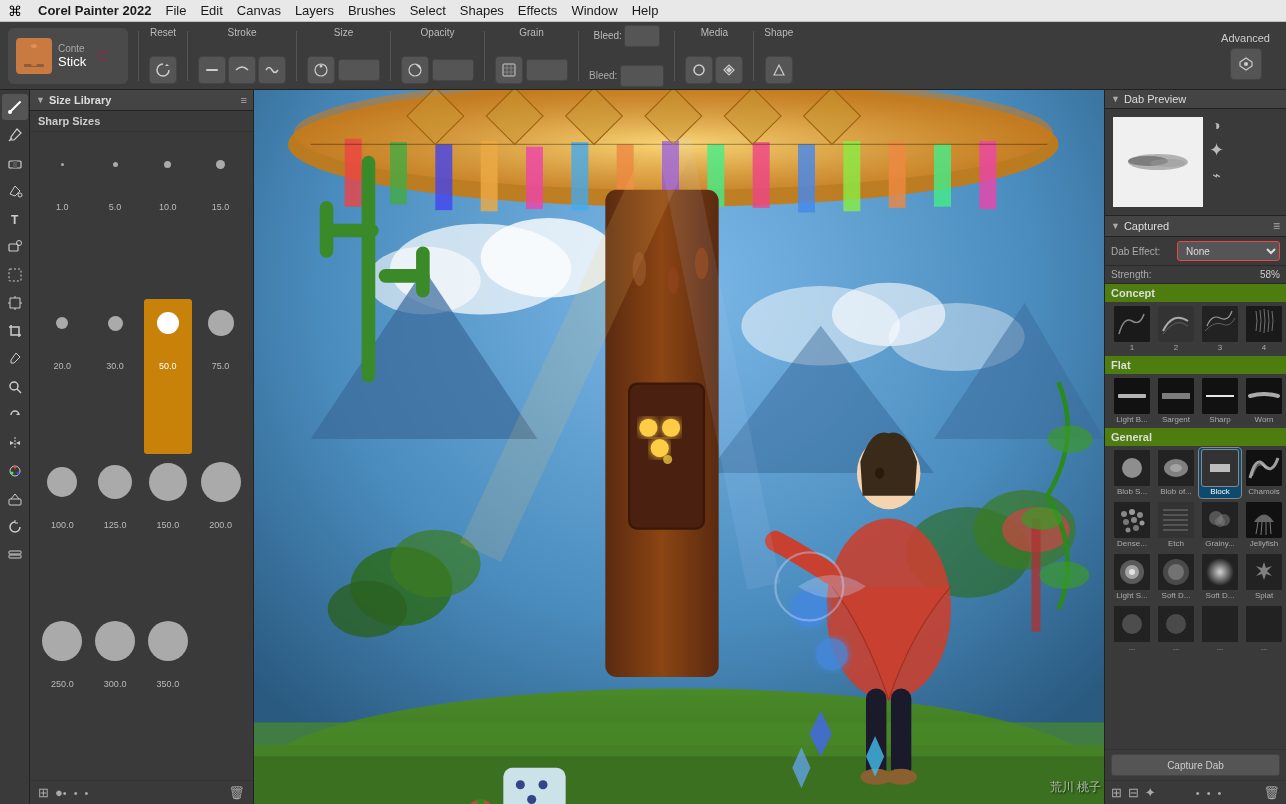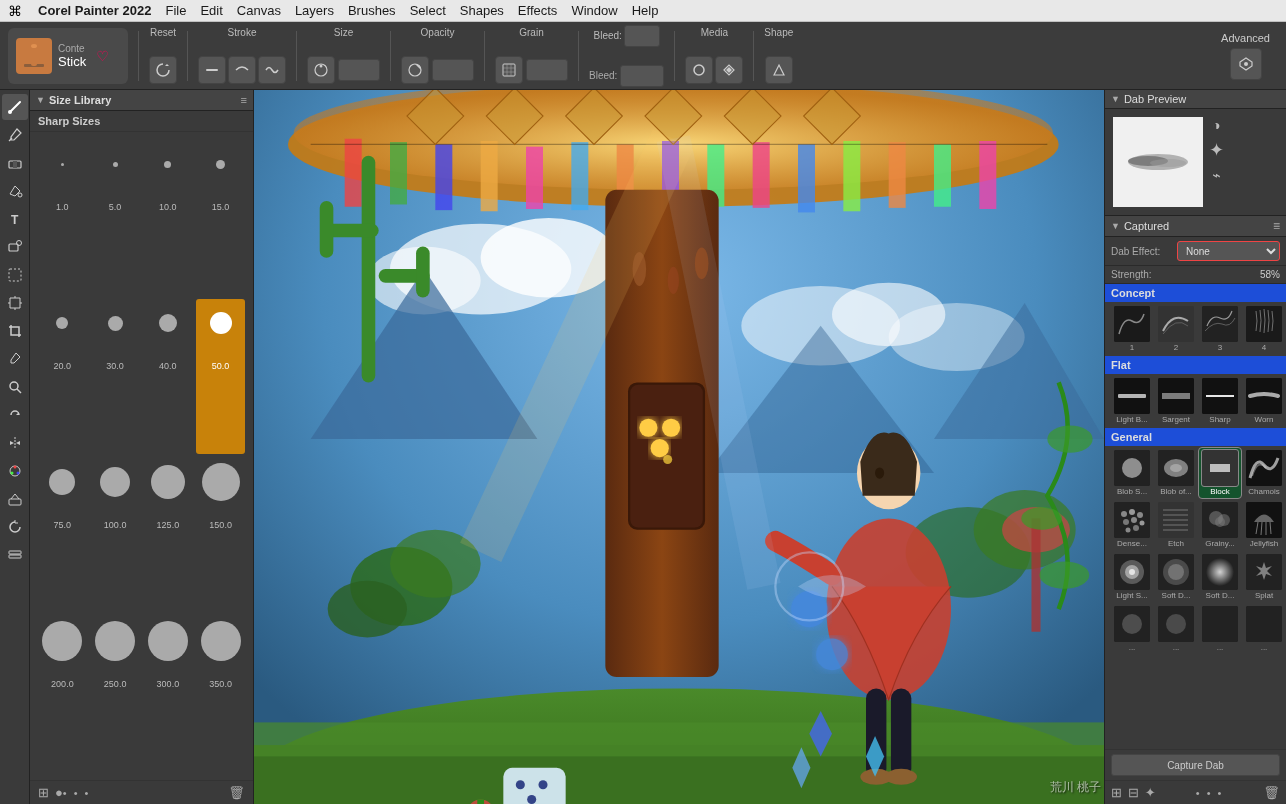--- a/index.html
+++ b/index.html
@@ -181,32 +181,32 @@
 
     .strength-row {
       display: flex; align-items: center; padding: 3px 6px;
       border-bottom: 1px solid #2a2a2a; gap: 6px;
     }
     .strength-label { font-size: 10px; color: #aaa; min-width: 55px; }
     .strength-val { font-size: 10px; color: #ccc; margin-left: auto; }
 
     .brush-category-header {
       padding: 3px 6px; color: #ddd; font-size: 11px; font-weight: 600;
-      background: #1d4ed8;
+      background: #4d7c0f;
     }
 
     .brush-grid {
       display: grid; grid-template-columns: repeat(4, 1fr);
       gap: 2px; padding: 2px 6px;
     }
     .brush-grid-item {
       display: flex; flex-direction: column; align-items: center;
       gap: 1px; cursor: pointer; padding: 2px; border-radius: 3px;
     }
-    .brush-grid-item.selected { background: #14532d; outline: 1px solid #888; align-items: center; }
+    .brush-grid-item.selected { background: #0c4a6e; outline: 1px solid #888; align-items: center; }
     .brush-thumb {
       width: 36px; height: 36px; background: #555; border-radius: 2px;
       display: flex; align-items: center; justify-content: center; overflow: hidden;
     }
     .brush-thumb-label { font-size: 8px; color: #aaa; text-align: center; width: 38px; overflow: hidden; text-overflow: ellipsis; white-space: nowrap; }
     .capture-dab-bar {
       flex: 1; height: 22px; background: #555; border-radius: 3px;
       display: flex; align-items: center; justify-content: center;
       color: #ccc; font-size: 10px; cursor: pointer; border: 1px solid #444;
     }
@@ -552,26 +552,20 @@
           <div class="brush-dot-container">
             <div class="brush-dot" style="width: 12px; height: 12px;"></div>
           </div>
           <span class="brush-size-label">20.0</span>
         </div>
         <div class="brush-size-item">
           <div class="brush-dot-container">
             <div class="brush-dot" style="width: 15px; height: 15px;"></div>
           </div>
           <span class="brush-size-label">30.0</span>
-        </div>
-        <div class="brush-size-item">
-          <div class="brush-dot-container">
-            <div class="brush-dot" style="width: 18px; height: 18px;"></div>
-          </div>
-          <span class="brush-size-label">40.0</span>
         </div>
         <div class="brush-size-item selected">
           <div class="brush-dot-container">
             <div class="brush-dot" style="width: 22px; height: 22px; background: rgb(255, 255, 255);"></div>
           </div>
           <span class="brush-size-label">50.0</span>
         </div>
         <div class="brush-size-item">
           <div class="brush-dot-container">
             <div class="brush-dot" style="width: 26px; height: 26px;"></div>

